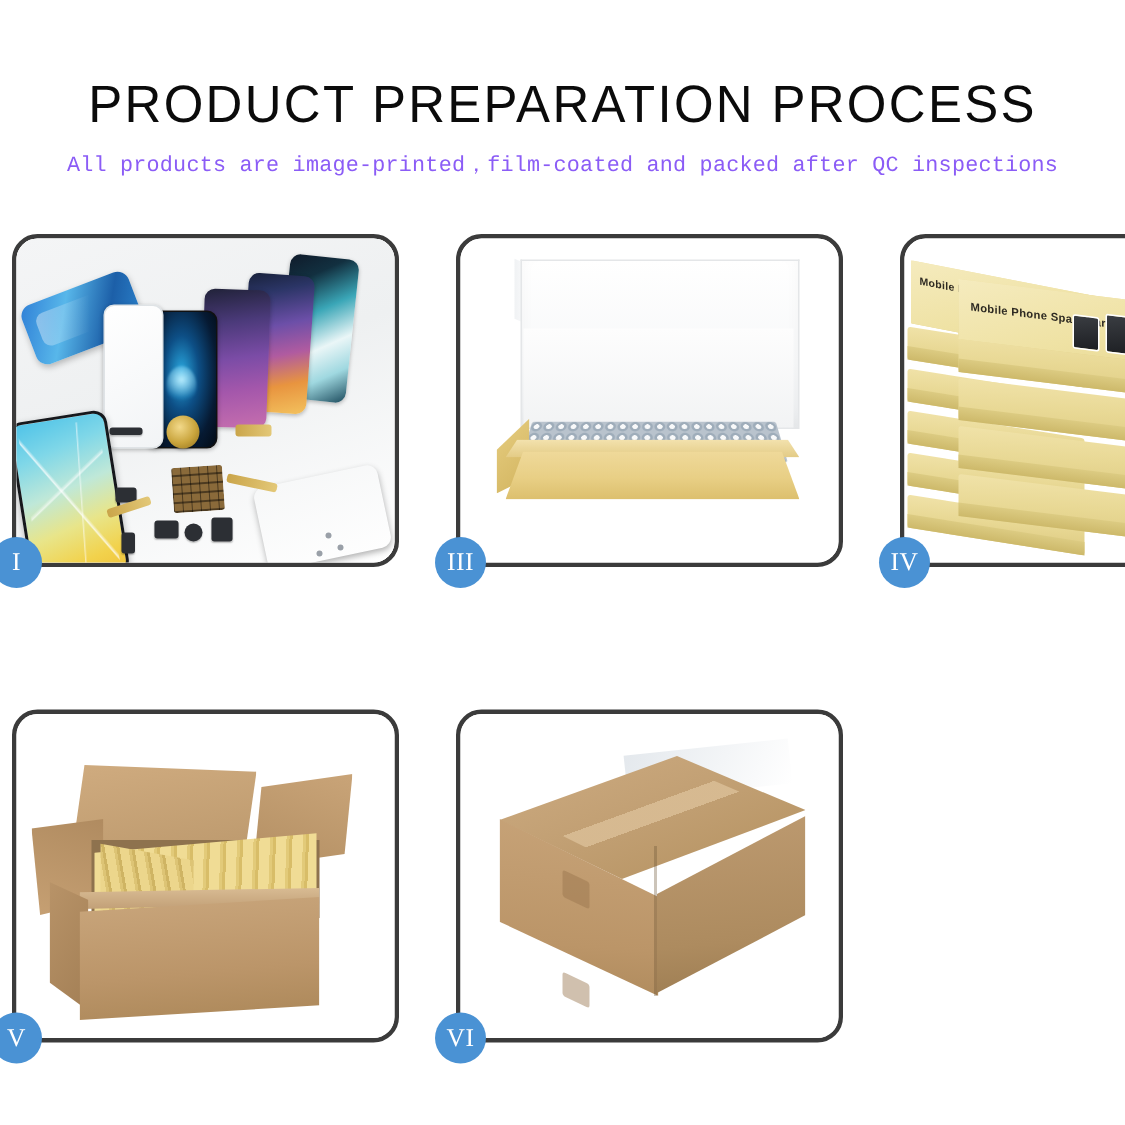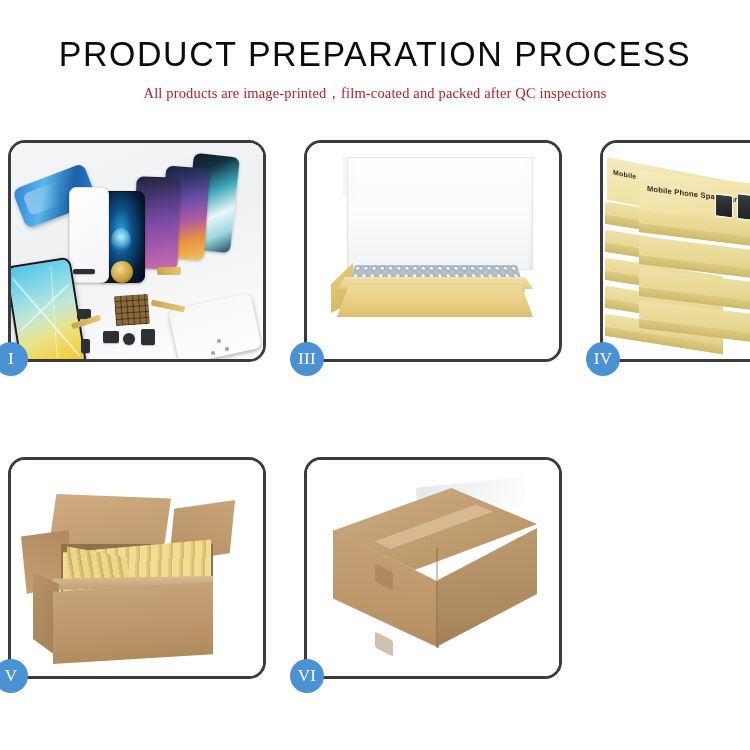--- a/index.html
+++ b/index.html
@@ -11,38 +11,38 @@
     width: 750px;
     height: 750px;
     overflow: hidden;
     font-family: "Liberation Sans", sans-serif;
     -webkit-font-smoothing: antialiased;
   }
 
   .page { position: relative; width: 750px; height: 750px; background:#fff; }
 
   
-  .header { text-align: center; padding-top: 36px; }
+  .header { text-align: center; padding-top: 36px; margin-top: 16px; }
   .title {
     font-family: "Liberation Sans", sans-serif;
     font-size: 35px;
     font-weight: 500;
     letter-spacing: 1.6px;
     color: #0b0b0b;
     line-height: 1.05;
     transform: scaleX(0.97);
     white-space: nowrap;
   }
   .subtitle {
     margin-top: 11px;
-    font-family: Liberation Serif, serif;
+    font-family: Liberation Mono, monospace;
     font-size: 14.5px;
     font-weight: 400;
     letter-spacing: 0.15px;
-    color: #b91c1c;
+    color: #8b5cf6;
     white-space: nowrap;
   }
 
   
   .grid {
     position: absolute;
     left: 8px;
     top: 140px;
     width: 734px;
     display: grid;

